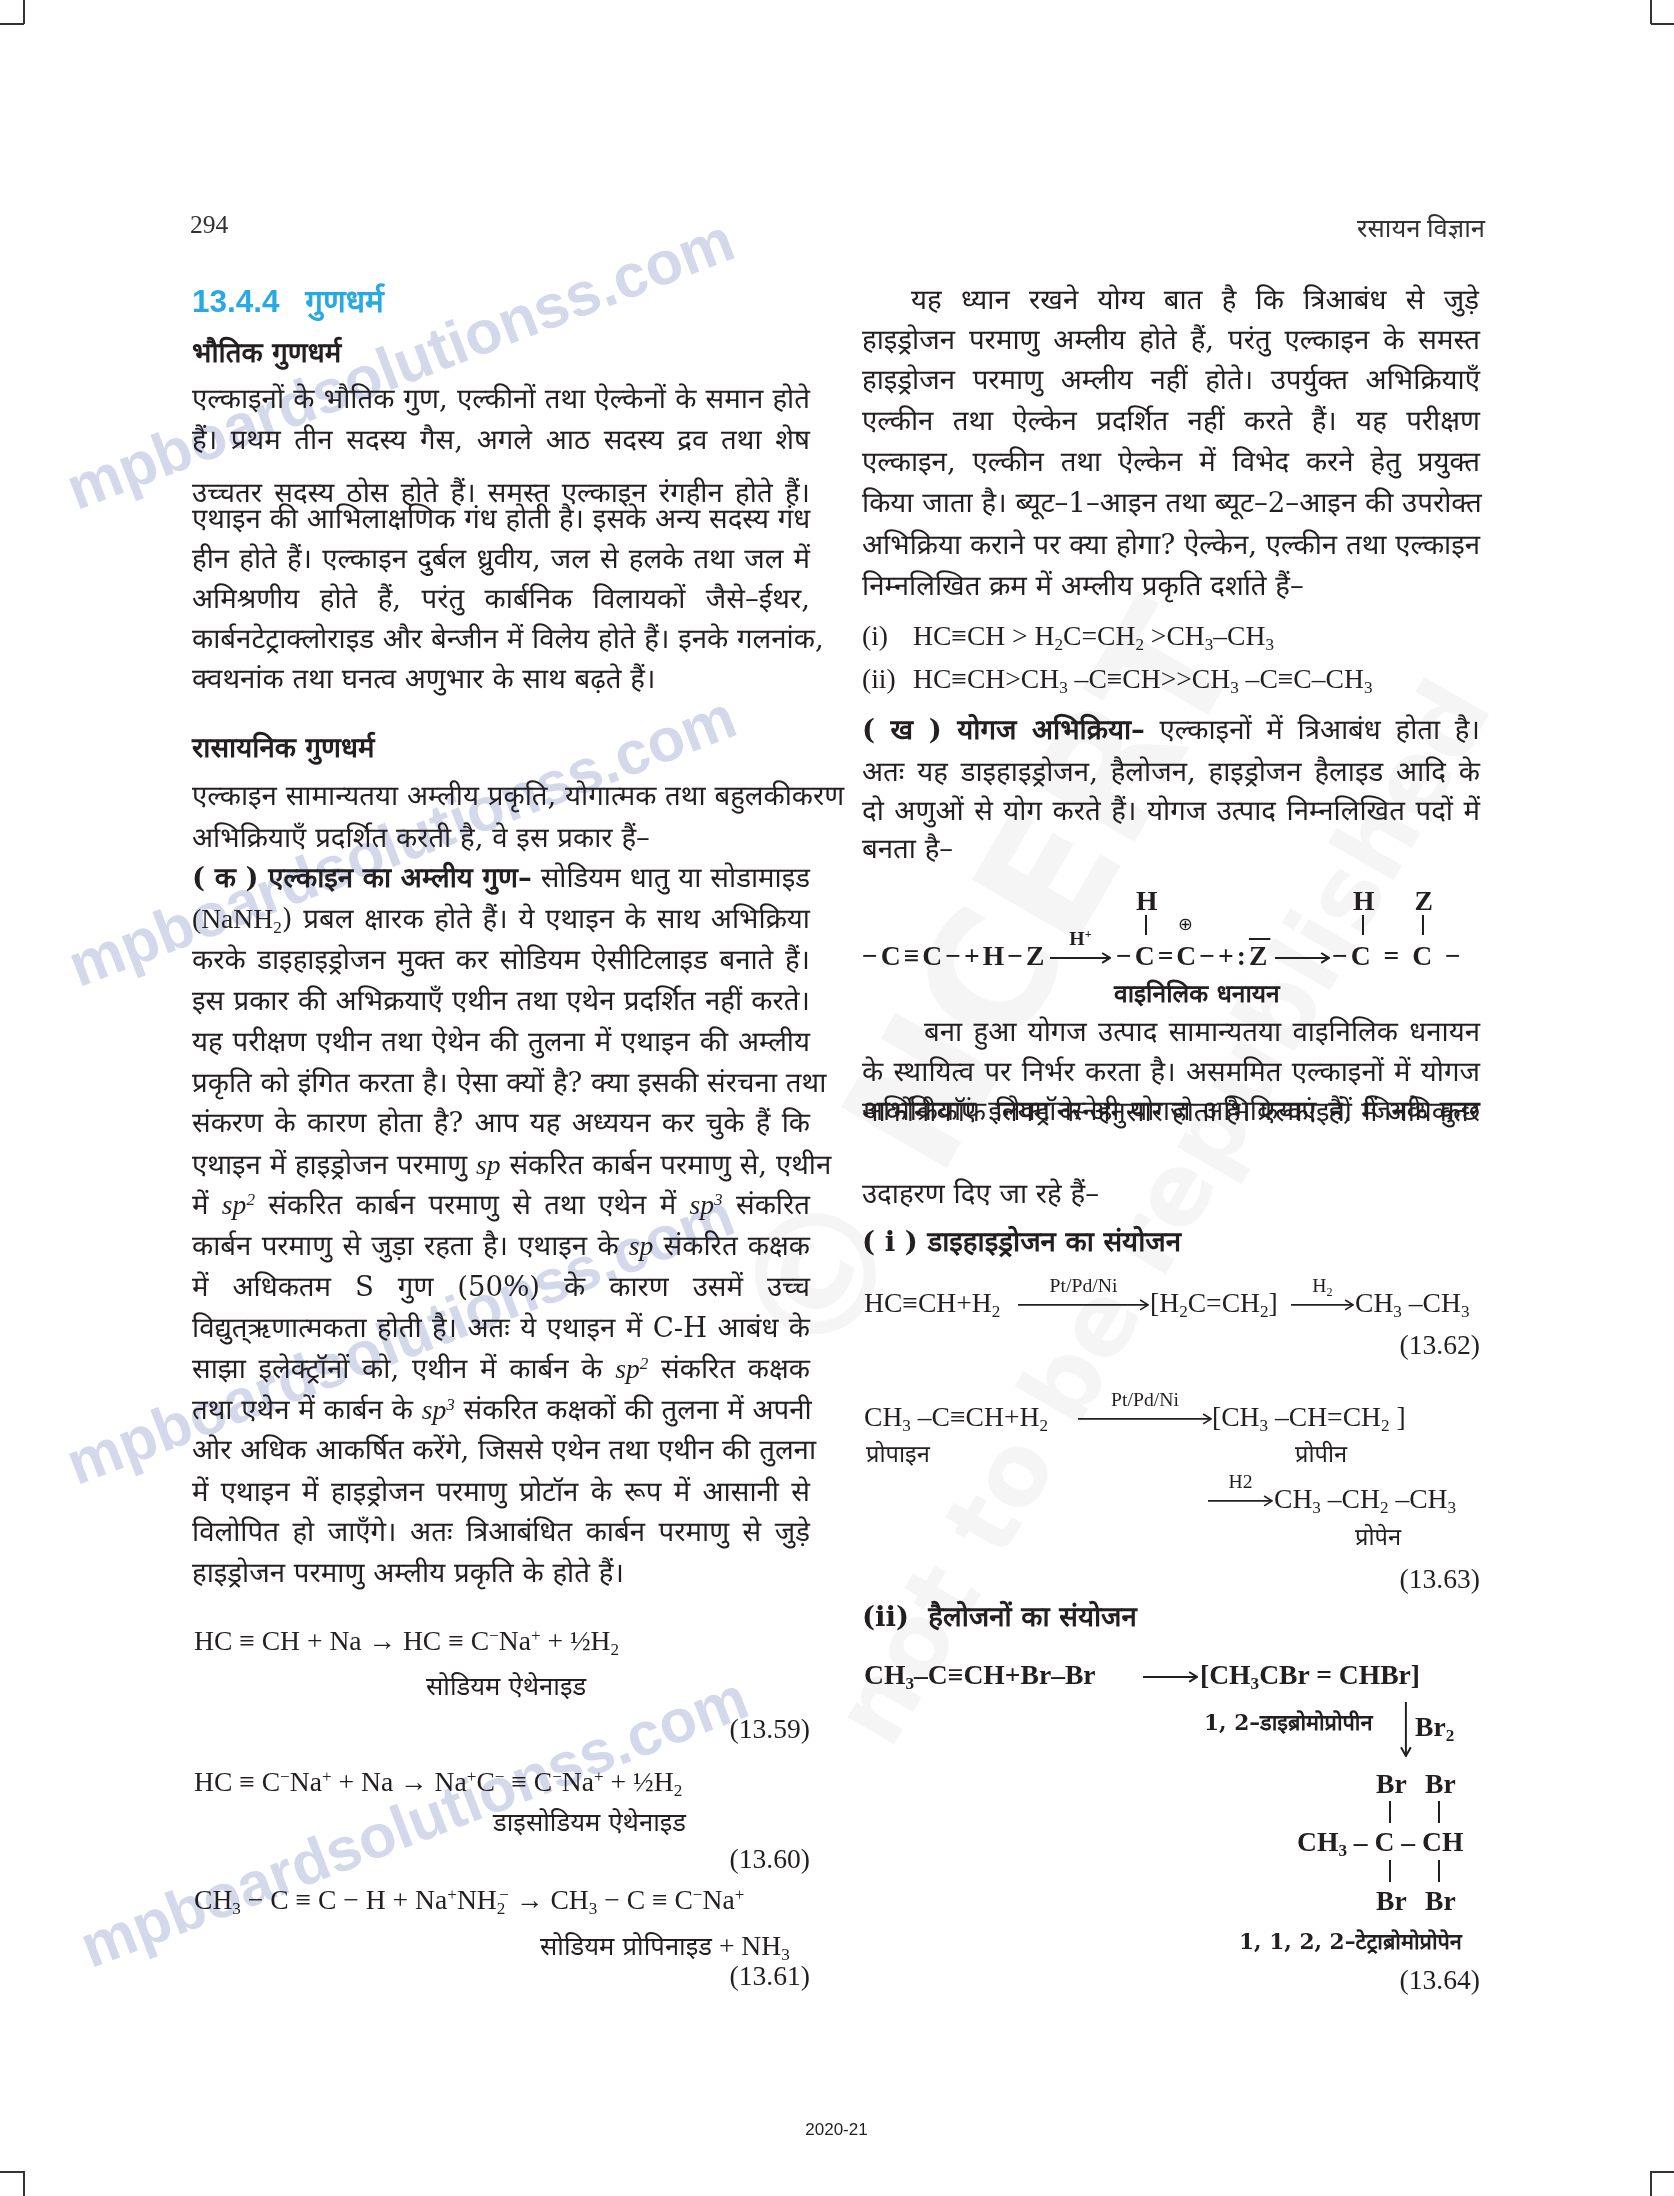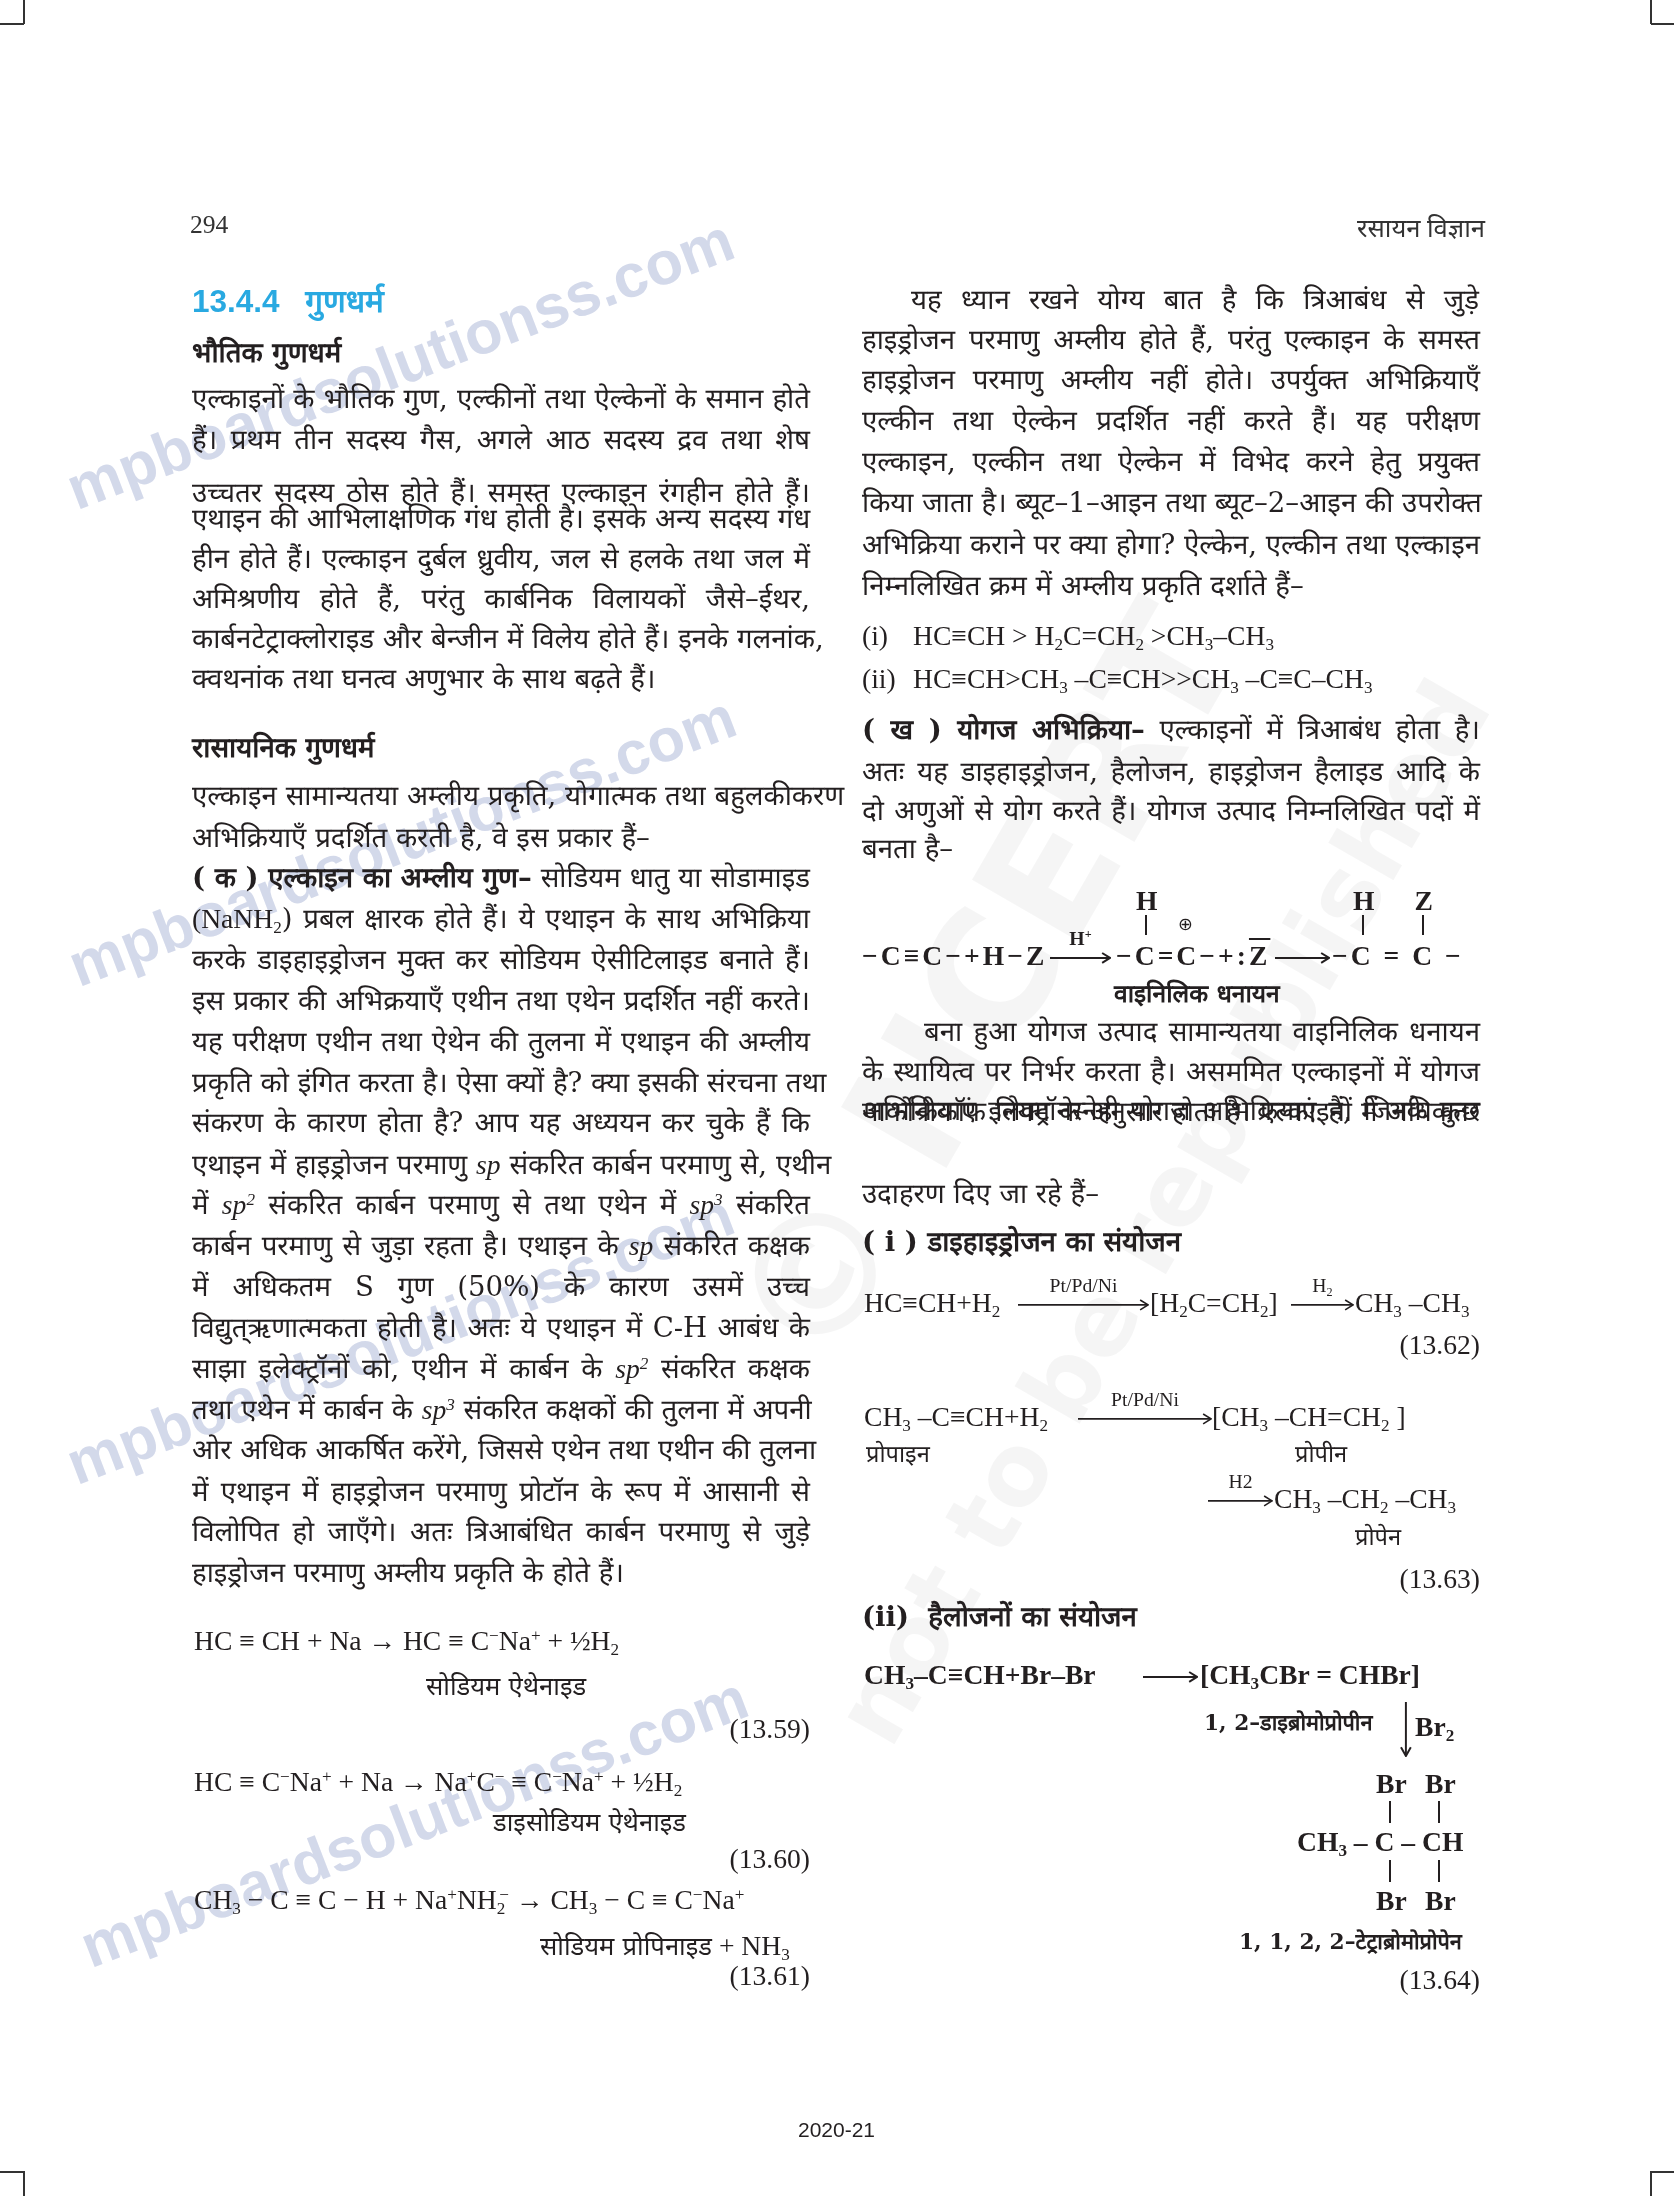--- a/index.html
+++ b/index.html
@@ -21,21 +21,21 @@
   .ovl{text-decoration:overline;}
   .bar{position:absolute;width:2px;background:#231f20;}
   .arw{position:absolute;height:41px;}
   .arw svg{position:absolute;left:0;top:15.8px;}
   .arw .al{position:absolute;left:0;right:0;top:-5.9px;text-align:center;font-size:19.7px;line-height:19.7px;font-family:"Liberation Serif","DejaVu Serif",serif;white-space:nowrap;}
   .heading{color:#29a9e1;font-family:"Liberation Sans","DejaVu Sans",sans-serif;font-weight:bold;font-size:31.5px;height:39px;line-height:39px;}
   .wm{position:absolute;font-family:"Liberation Sans","DejaVu Sans",sans-serif;font-weight:bold;font-size:61px;color:#a9b4d6;opacity:.5;white-space:nowrap;transform:translate(-50%,-50%) rotate(-21deg);pointer-events:none;}
   .wm2{position:absolute;font-family:"DejaVu Sans",sans-serif;font-weight:bold;color:#000;opacity:.035;white-space:nowrap;transform:translate(-50%,-50%) rotate(-60deg);pointer-events:none;}
   .crop{position:absolute;background:#333;}
   .pn{font-family:"Liberation Serif","DejaVu Serif",serif;font-size:25.6px;height:29.6px;line-height:29.6px;color:#333;}
-  .foot{font-family:"Liberation Sans","DejaVu Sans",sans-serif;font-size:21px;height:27.6px;line-height:27.6px;color:#231f20;}
+  .foot{font-family:"Liberation Sans","DejaVu Sans",sans-serif;font-size:17px;height:27.6px;line-height:27.6px;color:#231f20;}
 </style>
 </head>
 <body>
 
 <div class="page">
 
   <div class="crop" style="left:22.7px;top:0;width:2px;height:23.6px"></div>
   <div class="crop" style="left:0;top:22.7px;width:23.6px;height:2px"></div>
   <div class="crop" style="left:1650px;top:0;width:2px;height:23.6px"></div>
   <div class="crop" style="left:1651px;top:22.7px;width:23.6px;height:2px"></div>

